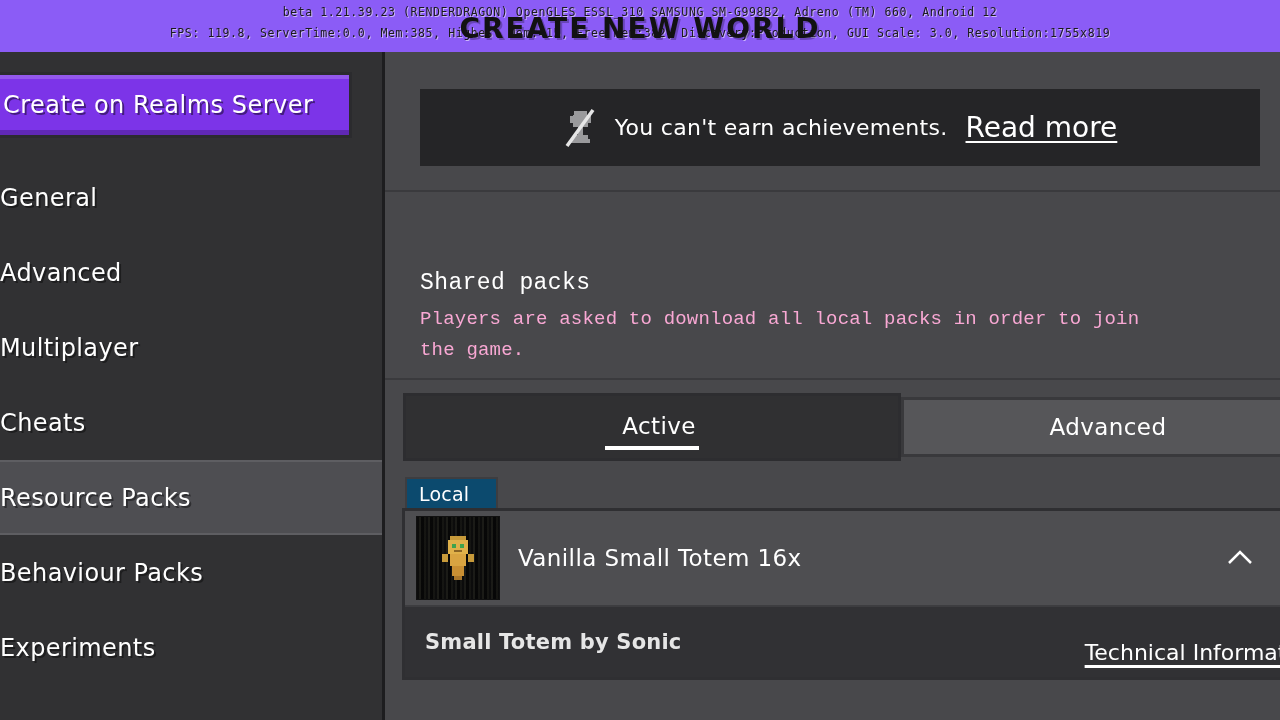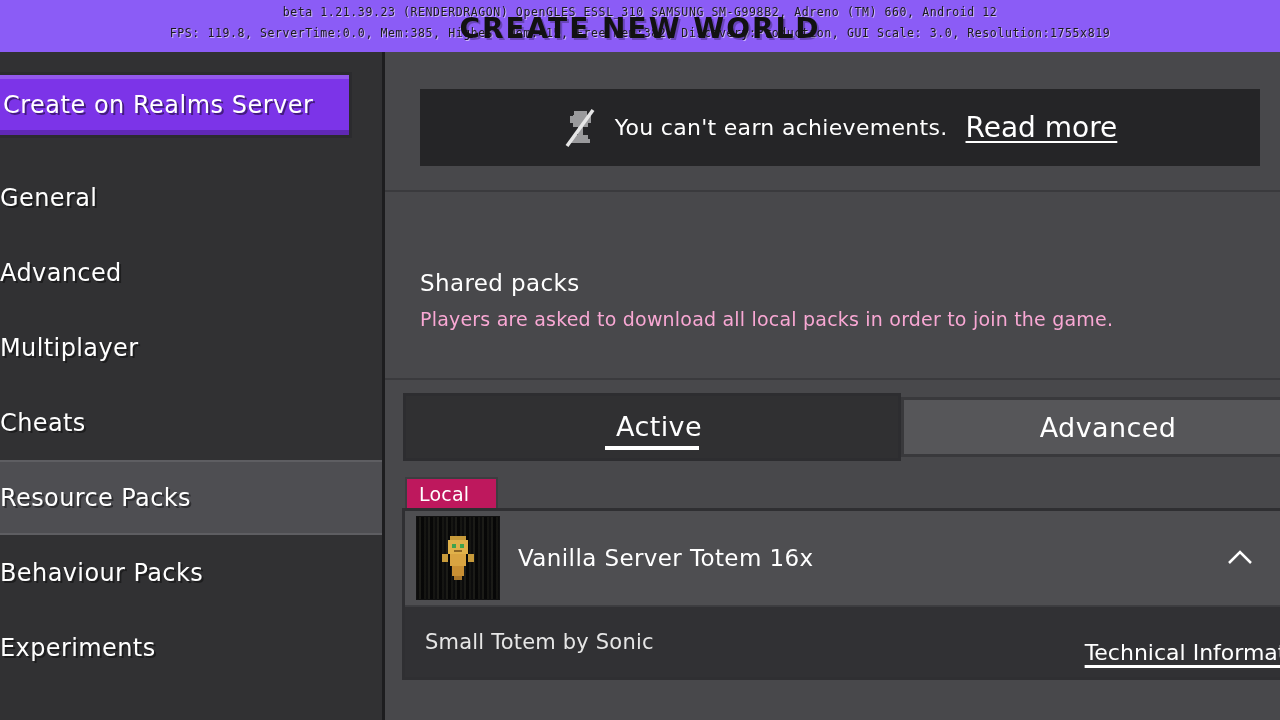--- a/index.html
+++ b/index.html
@@ -191,20 +191,21 @@
   
   .shared-region {
     position: absolute;
     left: 0;
     top: 140px;
     width: 895px;
     height: 188px;
     border-bottom: 2px solid #3a3a3d;
     box-sizing: border-box;
     padding: 0 35px;
+    font-family: Liberation Mono, monospace;
   }
   .shared-title {
     position: absolute;
     left: 35px;
     top: 78px;
     color: #ffffff;
     font-size: 23px;
     letter-spacing: 0.4px;
   }
   .shared-desc {
@@ -231,21 +232,21 @@
     top: 0;
     height: 68px;
     box-sizing: border-box;
     display: flex;
     align-items: center;
     justify-content: center;
     border: 3px solid #2d2d30;
   }
   .tab .tab-label {
     color: #ffffff;
-    font-size: 27px;
+    font-size: 23px;
     letter-spacing: 0.4px;
     margin-left: 14px;
   }
   .tab.active {
     left: 0;
     width: 498px;
     background: #303032;
   }
   .tab.active .tab-label {
     position: relative;
@@ -269,21 +270,21 @@
     border: 3px solid #39393c;
   }
 
   
   .subtab {
     position: absolute;
     left: 405px;
     top: 425px;
     width: 93px;
     height: 32px;
-    background: #be185d;
+    background: #0c4a6e;
     border: 2px solid #3d3d40;
     border-bottom: none;
     box-sizing: border-box;
     display: flex;
     align-items: center;
     padding-left: 12px;
   }
   .subtab-label {
     color: #ffffff;
     font-size: 19px;
@@ -358,20 +359,21 @@
     border-top: 2px solid #3d3d40;
     display: flex;
     align-items: center;
   }
   .pack-author {
     margin-left: 20px;
     color: #e6e6e6;
     font-size: 21px;
     letter-spacing: 0.2px;
     white-space: nowrap;
+    font-weight: bold;
   }
   .tech-link {
     position: absolute;
     right: -38px;
     bottom: 12px;
     color: #ffffff;
     font-size: 22px;
     text-decoration: underline;
     text-underline-offset: 5px;
     text-decoration-thickness: 3px;
@@ -478,21 +480,21 @@
             <rect x="7" y="6" width="2" height="2" fill="#3fa34d"></rect>
             <rect x="11" y="6" width="2" height="2" fill="#3fa34d"></rect>
             <rect x="8" y="9" width="4" height="1" fill="#8a6424"></rect>
             <rect x="2" y="11" width="3" height="4" fill="#c79a3a"></rect>
             <rect x="15" y="11" width="3" height="4" fill="#c79a3a"></rect>
             <rect x="6" y="11" width="8" height="6" fill="#d9a441"></rect>
             <rect x="7" y="17" width="6" height="5" fill="#c98f33"></rect>
             <rect x="8" y="22" width="4" height="2" fill="#a9762a"></rect>
           </svg>
         </span>
-        <span class="pack-name">Vanilla Server Totem 16x</span>
+        <span class="pack-name">Vanilla Small Totem 16x</span>
         <span class="chevron">
           <svg width="28" height="20" viewBox="0 0 28 20">
             <polyline points="3,15 14,4 25,15" fill="none" stroke="#ffffff" stroke-width="2.5"></polyline>
           </svg>
         </span>
       </div>
       <div class="pack-detail">
         <span class="pack-author">Small Totem by Sonic</span>
         <span class="tech-link">Technical Information</span>
       </div>

